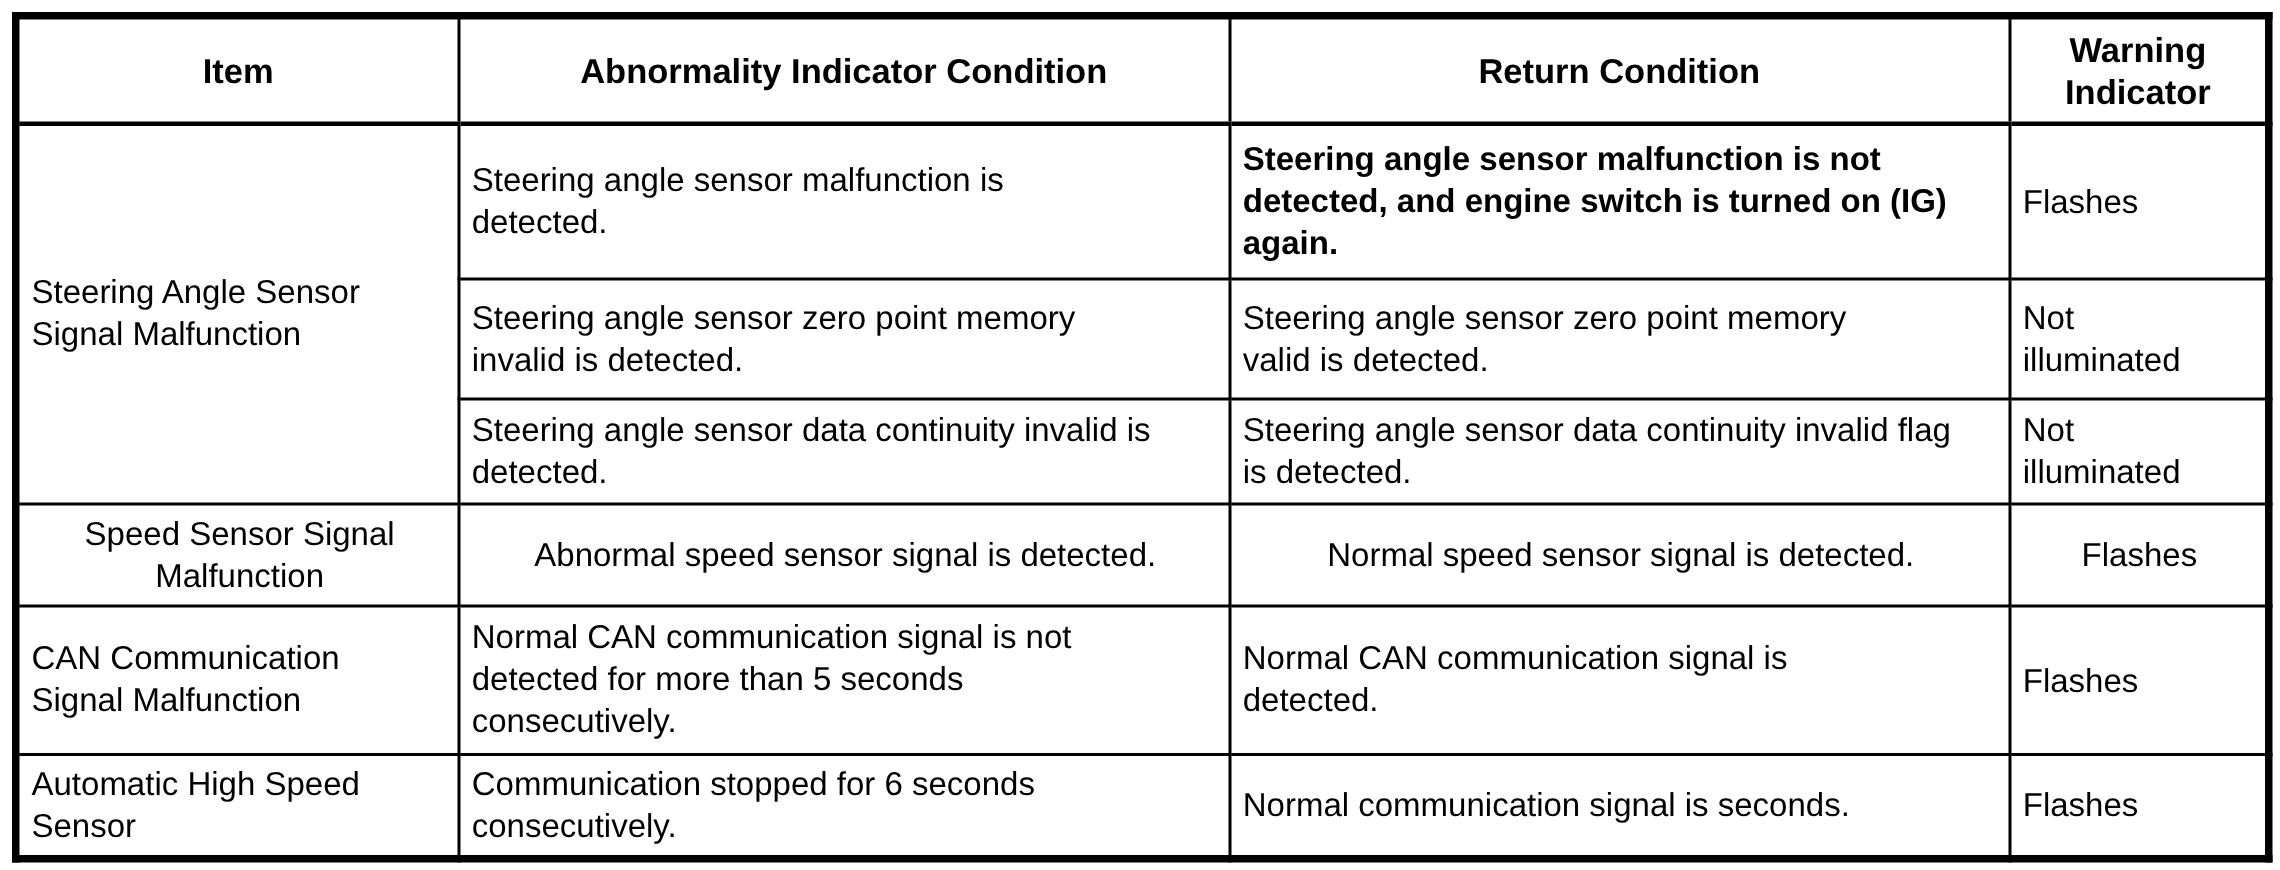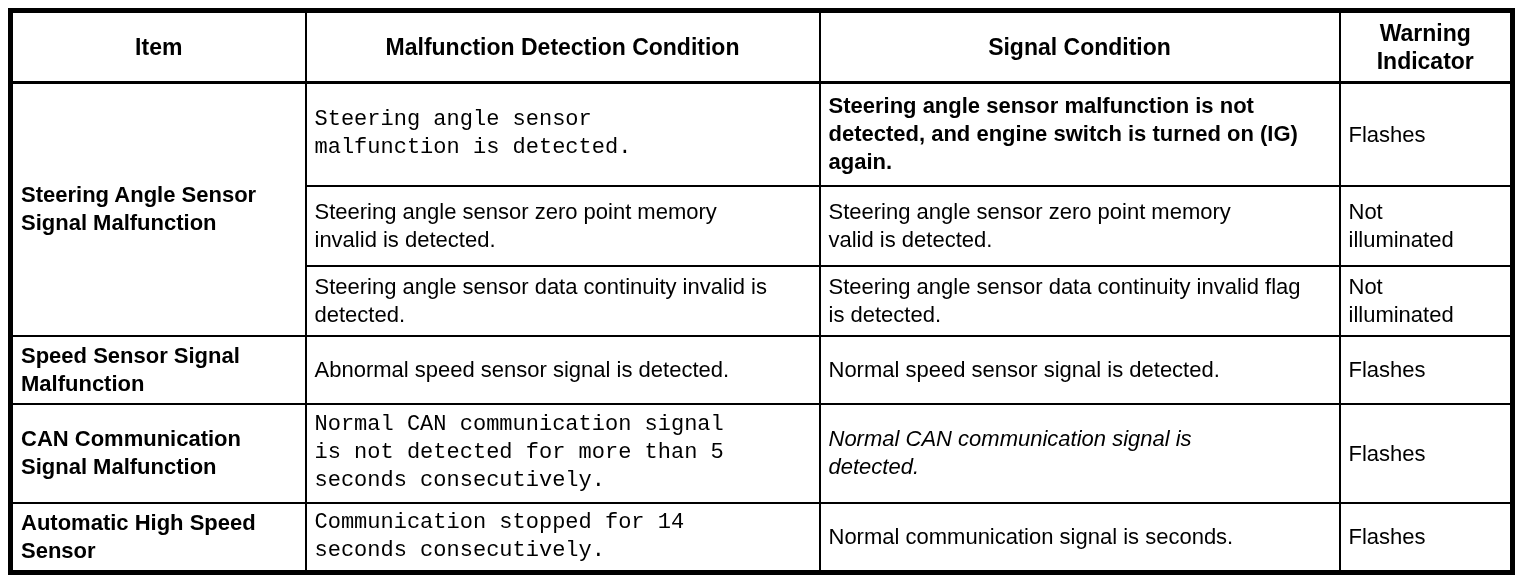--- a/index.html
+++ b/index.html
@@ -45,49 +45,49 @@
     text-align: center;
     font-size: 23px;
     line-height: 1.22;
     border-bottom-width: 3px;
     padding: 6px 4px;
   }
   tr.rh-header { height: 64px; }
   tr.rh1 { height: 103px; }
   tr.rh2 { height: 80px; }
   tr.rh3 { height: 70px; text-decoration: underline; }
-  tr.rh4 { height: 68px; }
+  tr.rh4 { height: 68px; text-align: center; }
   tr.rh5 { height: 99px; }
   tr.rh6 { height: 70px; }
 
   .cellwrap { display: inline-block; vertical-align: middle; }
   .w120 { max-width: 120px; }
-  .w255 { max-width: 255px; font-weight: bold; }
-  .w400 { max-width: 400px; font-style: italic; }
-  .w430 { max-width: 430px; font-family: Liberation Mono, monospace; }
+  .w255 { max-width: 255px; }
+  .w400 { max-width: 400px; }
+  .w430 { max-width: 430px; }
   .w440 { max-width: 440px; }
   .w470 { max-width: 470px; font-weight: bold; }
   .w480 { max-width: 480px; }
 </style>
 </head>
 <body>
 
 <div class="page">
   <table class="diag">
     <colgroup>
       <col class="c1">
         <col class="c2">
         <col class="c3">
         <col class="c4">
     </colgroup>
     <thead>
       <tr class="rh-header">
         <th>Item</th>
-        <th>Malfunction Detection Condition</th>
-        <th>Signal Condition</th>
+        <th>Abnormality Indicator Condition</th>
+        <th>Return Condition</th>
         <th>Warning Indicator</th>
       </tr>
     </thead>
     <tbody>
 
       <tr class="rh1">
         <td rowspan="3">
           <span class="cellwrap w255">Steering Angle Sensor Signal Malfunction</span>
         </td>
         <td>
@@ -151,21 +151,21 @@
         <td>
           <span class="cellwrap w120">Flashes</span>
         </td>
       </tr>
 
       <tr class="rh6">
         <td>
           <span class="cellwrap w255">Automatic High Speed Sensor</span>
         </td>
         <td>
-          <span class="cellwrap w430">Communication stopped for 14 seconds consecutively.</span>
+          <span class="cellwrap w430">Communication stopped for 6 seconds consecutively.</span>
         </td>
         <td>
           <span class="cellwrap">Normal communication signal is seconds.</span>
         </td>
         <td>
           <span class="cellwrap w120">Flashes</span>
         </td>
       </tr>
     </tbody>
   </table>

